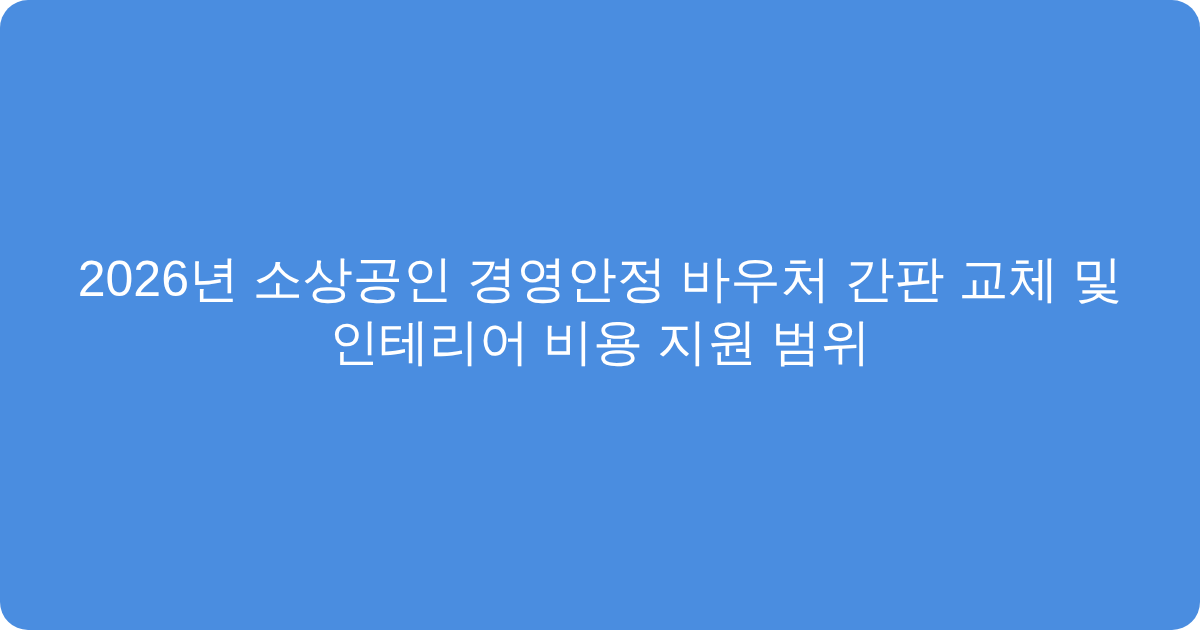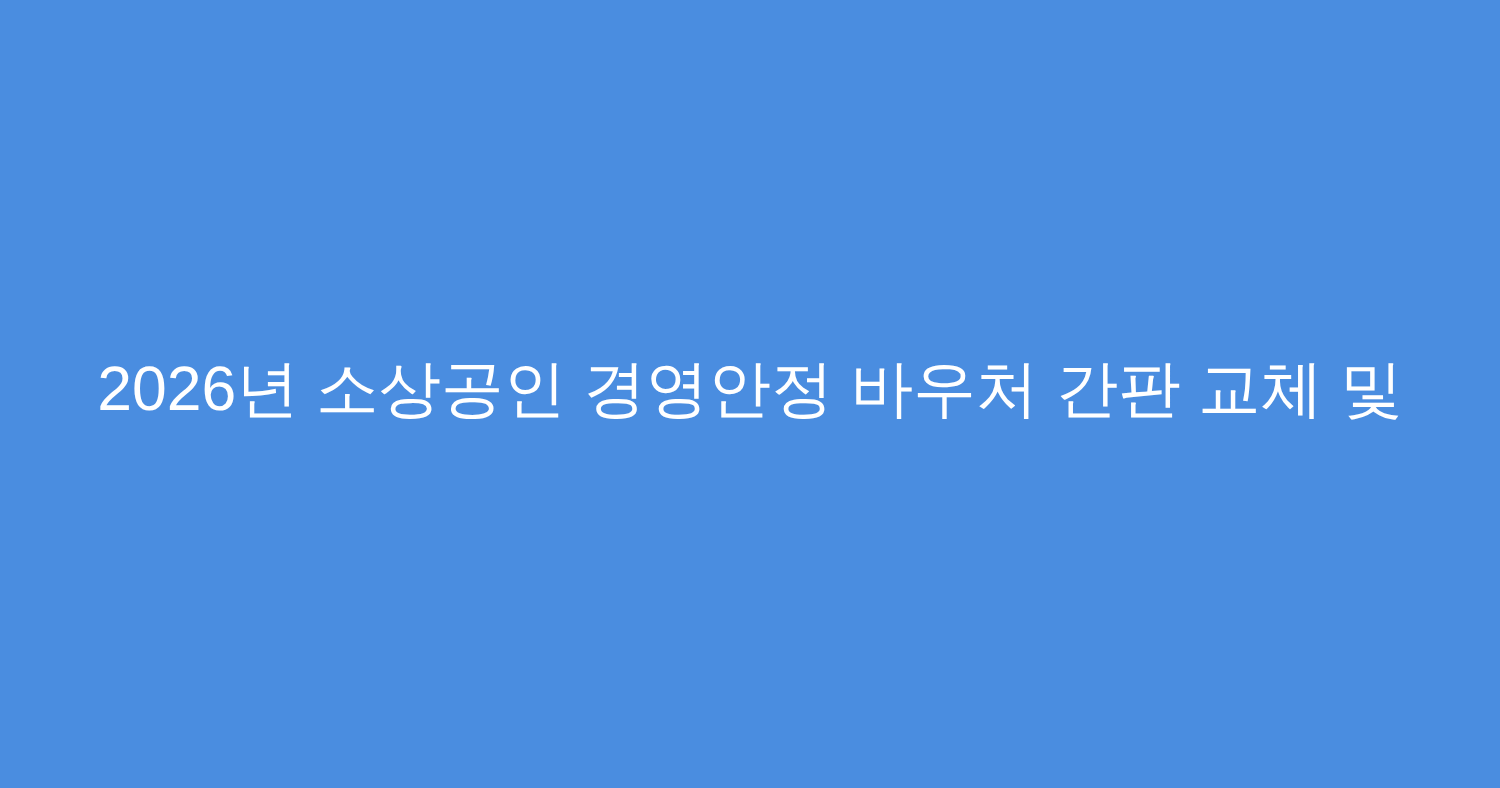--- a/index.html
+++ b/index.html
@@ -17,20 +17,21 @@
 
   #og-card {
     position: relative;
     width: 1200px;
     height: 630px;
     box-sizing: border-box;
     display: flex;
     align-items: center;
     justify-content: center;
     background-color: #4a8de0;
+    border-radius: 28px;
   }
 
   #headline-block {
     width: 1050px;
     margin-top: -8px;
     text-align: center;
     display: flex;
     flex-direction: column;
     align-items: center;
     justify-content: center;
@@ -48,15 +49,16 @@
     text-align: center;
   }
 </style>
 </head>
 <body>
 
 <div id="og-card">
 
   <div id="headline-block">
     <span class="headline-line">2026년 소상공인 경영안정 바우처 간판 교체 및</span>
+    <span class="headline-line">인테리어 비용 지원 범위</span>
   </div>
 
 </div>
 
 </body></html>

